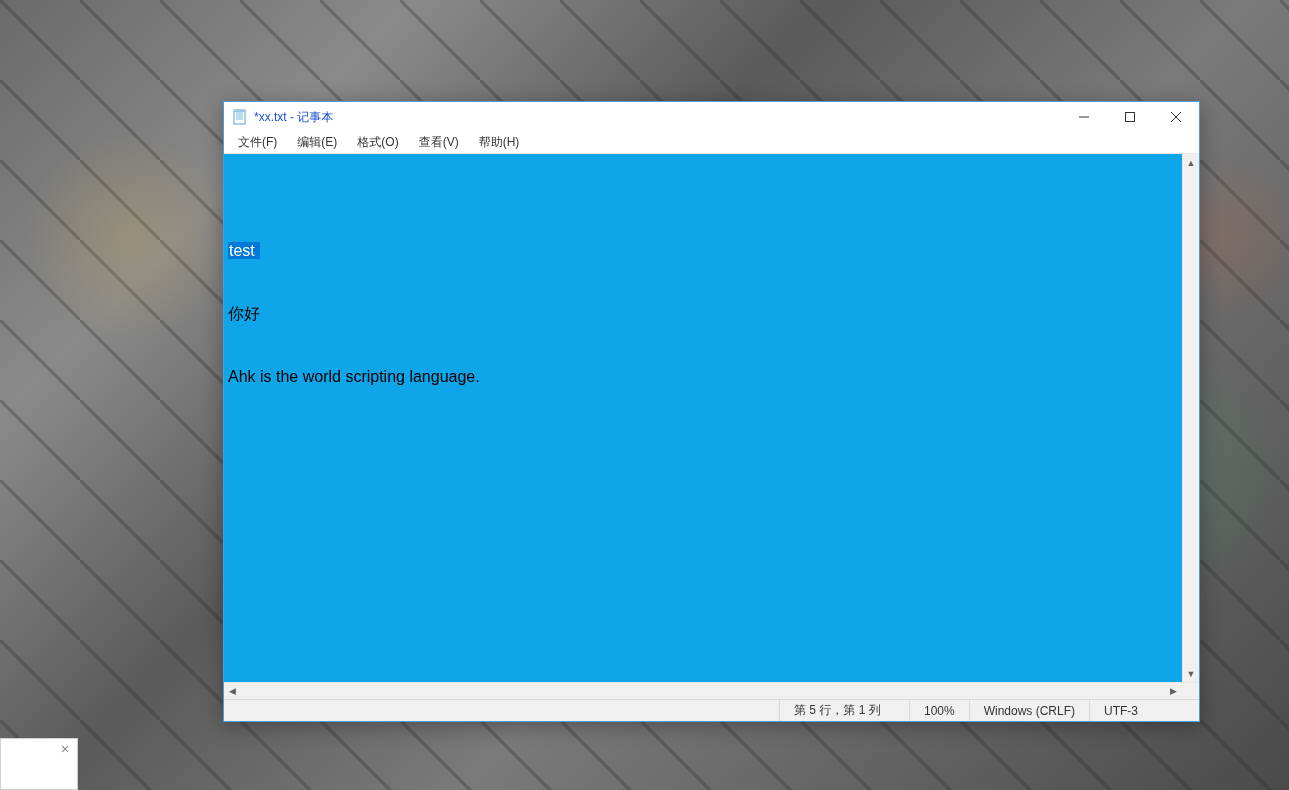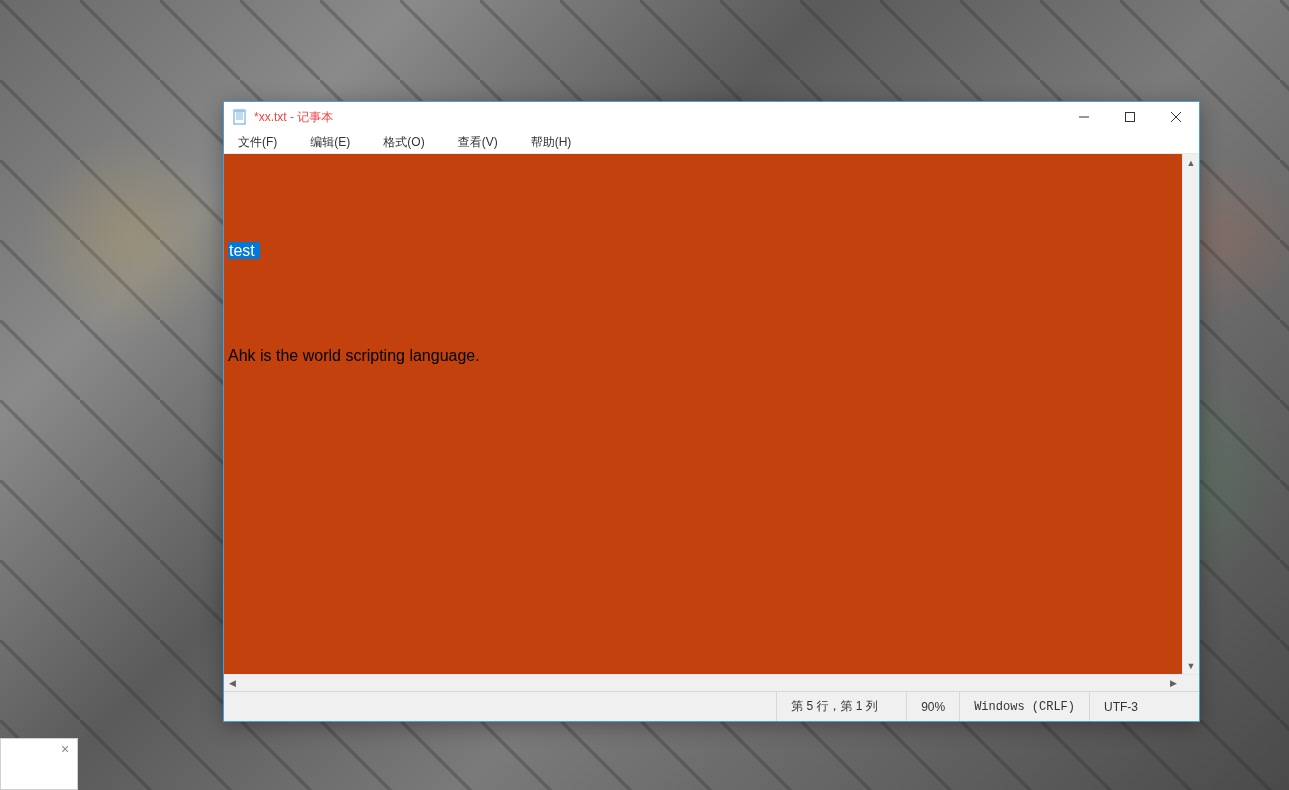--- a/index.html
+++ b/index.html
@@ -59,21 +59,21 @@
       display: flex;
       flex-direction: column;
     }
     .titlebar {
       height: 30px;
       display: flex;
       align-items: center;
       padding-left: 8px;
       background: #ffffff;
       font-size: 12px;
-      color: #ef4444;
+      color: #1d4ed8;
     }
     .titlebar-icon {
       width: 16px;
       height: 16px;
       margin-right: 6px;
       display: flex;
       align-items: center;
       justify-content: center;
     }
     .titlebar-icon svg { width: 16px; height: 16px; }
@@ -91,34 +91,34 @@
     .win-btn svg { width: 10px; height: 10px; }
     .menubar {
       height: 22px;
       display: flex;
       align-items: flex-end;
       padding: 0 4px;
       font-size: 12px;
       color: #333;
       background: #ffffff;
       border-bottom: 1px solid #e8e8e8;
-      gap: 13px;
+      gap: 0;
     }
     .menu-item { padding: 2px 10px; }
     .editor-wrap {
       flex: 1;
       position: relative;
       display: flex;
       flex-direction: column;
       min-height: 0;
     }
     .editor {
       flex: 1;
       position: relative;
-      background: #c2410c;
+      background: #0ea5e9;
       font-size: 16px;
       line-height: 21px;
       color: #000;
       padding: 2px 4px;
       overflow: hidden;
       font-family: "Microsoft YaHei", Consolas, sans-serif;
     }
     .editor .line { white-space: pre; min-height: 21px; }
     .sel {
       background: #0078d7;
@@ -151,39 +151,39 @@
       display: flex; align-items: center; justify-content: center;
       color: #606060;
     }
     .hscroll .arrow.left { left: 0; }
     .hscroll .arrow.right { right: 17px; }
     .hscroll .corner {
       position: absolute; right: 0; top: 0; width: 17px; height: 100%;
       background: #f0f0f0;
     }
     .statusbar {
-      height: 30px;
+      height: 22px;
       background: #f0f0f0;
       border-top: 1px solid #d8d8d8;
       display: flex;
       align-items: center;
       font-size: 12px;
       color: #333;
     }
     .status-spacer { flex: 1; }
     .status-cell {
       padding: 0 14px;
       height: 100%;
       display: flex;
       align-items: center;
       border-left: 1px solid #d8d8d8;
     }
     .status-cell.first { border-left: 1px solid #d8d8d8; min-width: 130px; }
     .status-cell.zoom { min-width: 52px; justify-content: flex-end; }
-    .status-cell.enc { min-width: 110px; font-family: Liberation Mono, monospace; }
+    .status-cell.enc { min-width: 110px; }
     .status-cell.utf { min-width: 110px; }
     .tri { font-size: 9px; }
   </style>
 </head>
 <body>
 
 <div class="desktop-bg"></div>
 
 <div class="small-window">
   <div class="close">×</div>
@@ -234,20 +234,21 @@
 
   <div class="editor-wrap">
     <div class="editor" id="editor">
         <div class="line"></div>
         <div class="line"></div>
         <div class="line"></div>
         <div class="line"></div>
         <div class="line"><span class="sel">test </span></div>
         <div class="line"></div>
         <div class="line"></div>
+        <div class="line">你好</div>
         <div class="line"></div>
         <div class="line"></div>
         <div class="line">Ahk is the world scripting language.</div>
       </div>
     <div class="vscroll">
       <div class="arrow up">
           <span class="tri">▲</span>
         </div>
       <div class="arrow down">
           <span class="tri">▼</span>
@@ -260,18 +261,18 @@
       <div class="arrow right">
           <span class="tri">▶</span>
         </div>
       <div class="corner"></div>
     </div>
   </div>
 
   <div class="statusbar">
     <div class="status-spacer"></div>
     <div class="status-cell first">第 5 行，第 1 列</div>
-    <div class="status-cell zoom">90%</div>
+    <div class="status-cell zoom">100%</div>
     <div class="status-cell enc">Windows (CRLF)</div>
     <div class="status-cell utf">UTF-3</div>
   </div>
 
 </div>
 
 </body></html>

